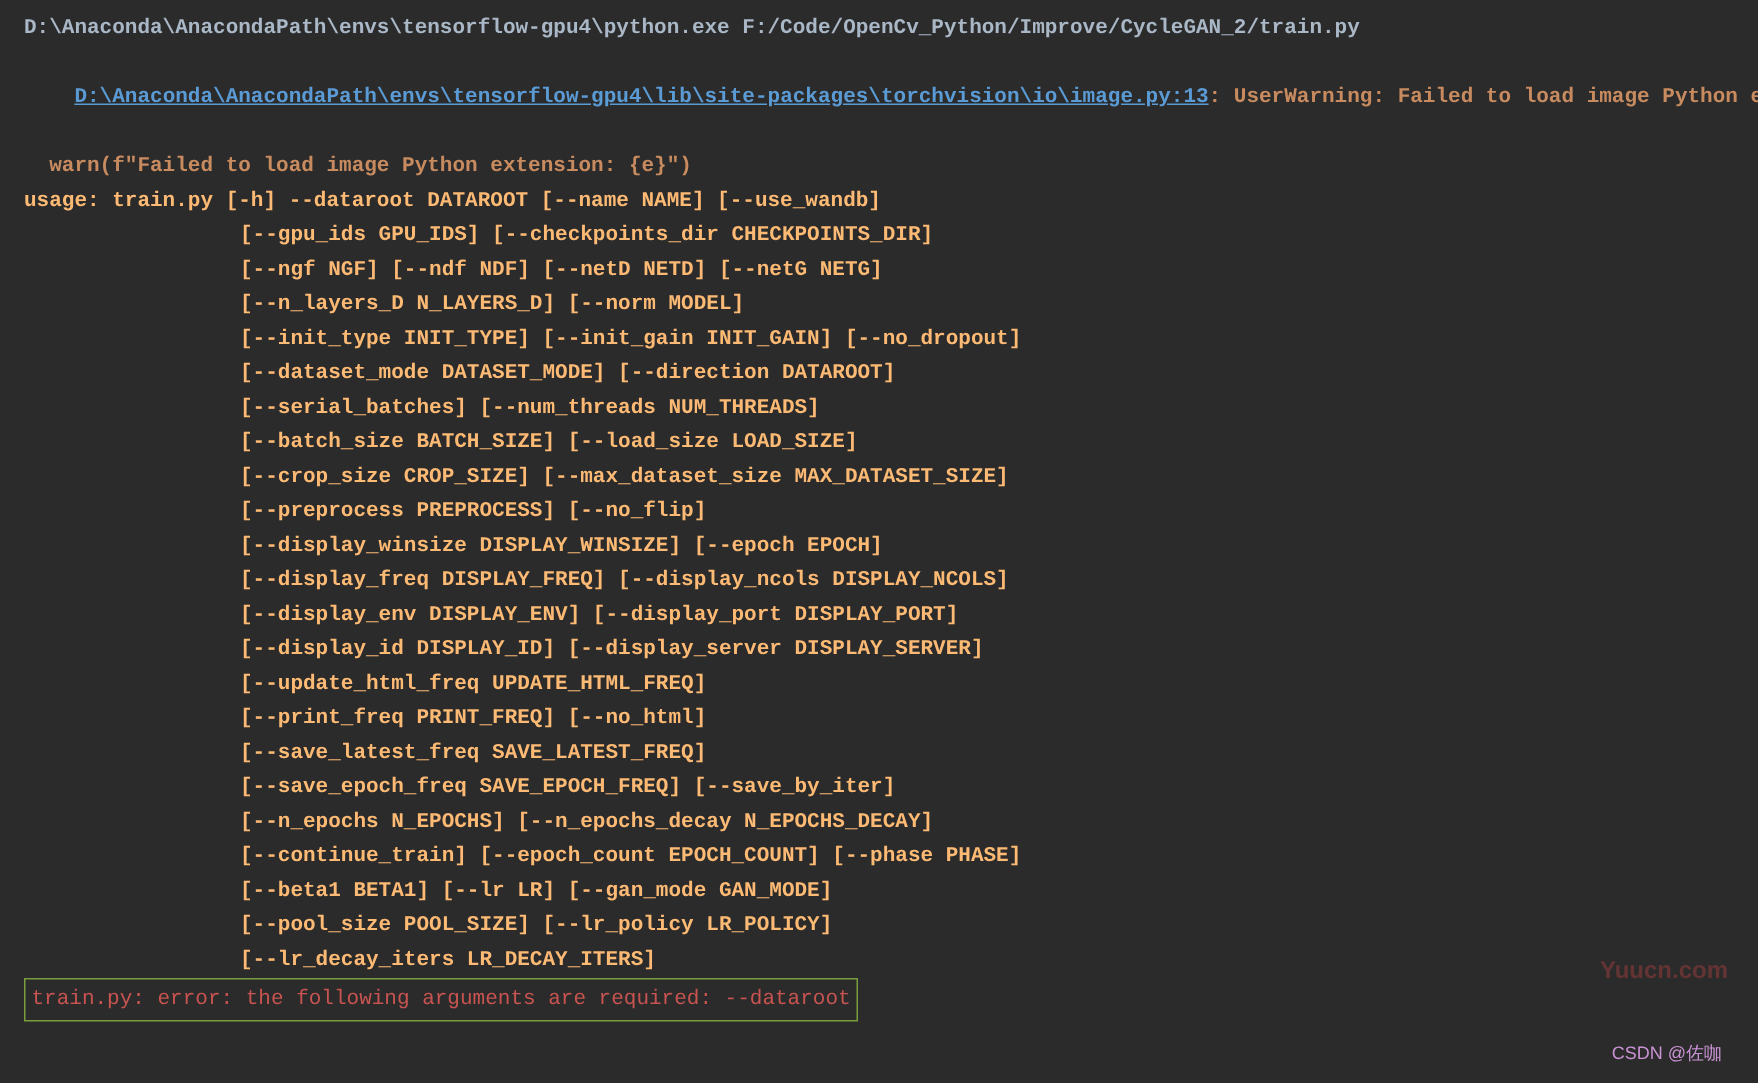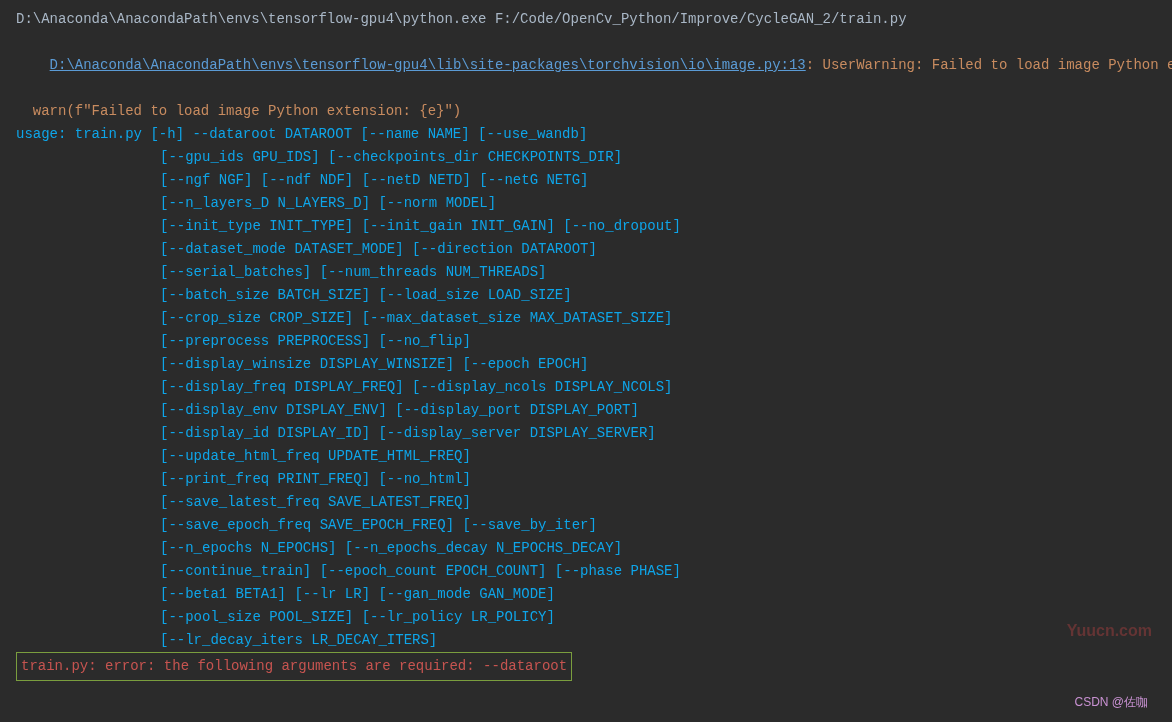--- a/index.html
+++ b/index.html
@@ -15,43 +15,44 @@
       color: #bbbbbb;
       padding: 8px 16px;
       width: 1172px;
       height: 722px;
       overflow: hidden;
       position: relative;
     }
     .console-line {
       white-space: pre;
       color: #a9b7c6;
+      font-weight: bold;
     }
     .file-link {
       color: #5b9bd5;
       text-decoration: underline;
       cursor: pointer;
     }
     .warning-text {
       color: #c88b5f;
     }
     .usage-text {
-      color: #0ea5e9;
+      color: #fdba74;
     }
     .error-line {
       color: #c75450;
       border: 1px solid #7a9e3e;
       padding: 2px 4px;
       display: inline-block;
       margin-top: 0px;
     }
     .watermark-right {
       position: absolute;
       right: 20px;
-      bottom: 80px;
+      bottom: 63px;
       color: #8b3a3a;
       font-family: 'Arial', sans-serif;
       font-size: 16px;
       font-weight: bold;
       opacity: 0.6;
     }
     .watermark-bottom {
       position: absolute;
       right: 24px;
       bottom: 8px;

